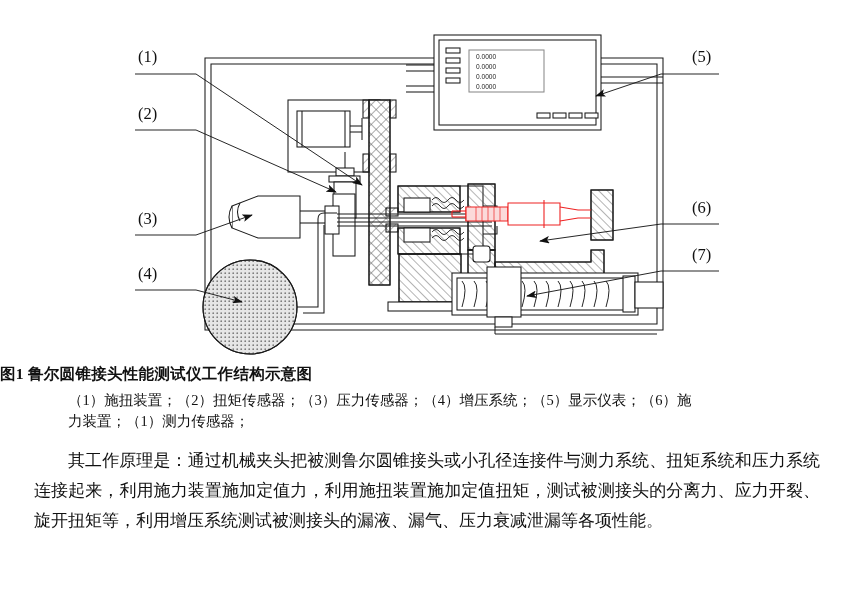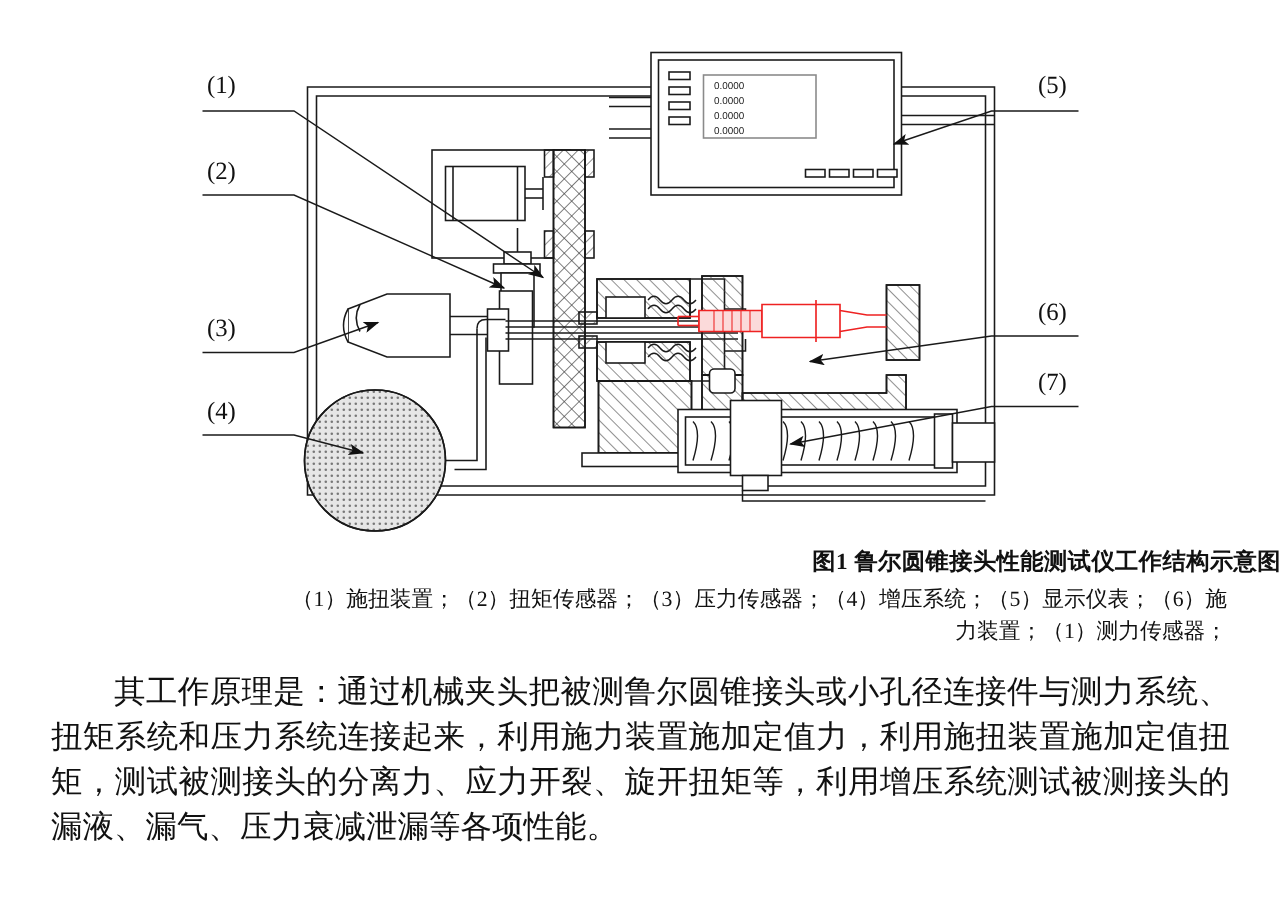--- a/index.html
+++ b/index.html
@@ -17,21 +17,21 @@
     position: absolute;
     left: 0; top: 0;
     width: 854px; height: 358px;
   }
   #figure-area svg { display: block; }
 
   .caption-block {
     position: absolute;
     left: 0;
     width: 854px;
-    text-align: right;
+    text-align: left;
   }
   #fig-title {
     top: 364px;
     font-size: 15.5px;
     font-weight: bold;
     letter-spacing: 0.3px;
   }
   #fig-legend {
     top: 390px;
     font-size: 14.5px;
@@ -40,21 +40,21 @@
     box-sizing: border-box;
     margin-left: 16px;
   }
   #fig-legend .legend-line { display: block; }
 
   #body-paragraph {
     position: absolute;
     left: 34px;
     top: 446px;
     width: 786px;
-    font-size: 21px;
+    font-size: 17px;
     line-height: 30px;
     text-align: justify;
     text-justify: inter-ideograph;
   }
   #body-paragraph p { margin: 0; text-indent: 2em; }
 </style>
 </head>
 <body>
 
 <div id="figure-area">

